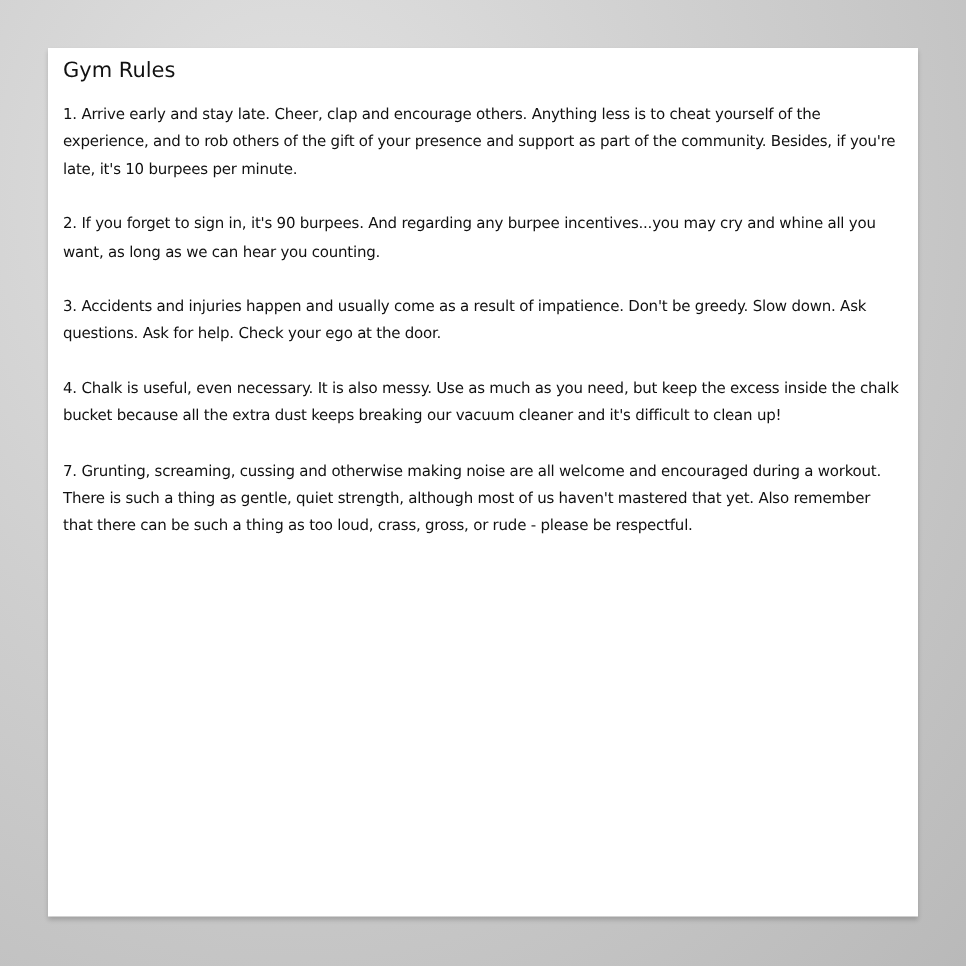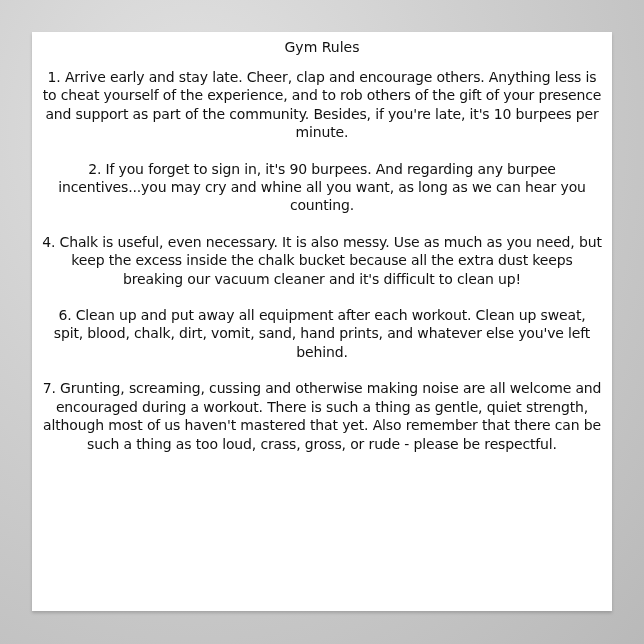--- a/index.html
+++ b/index.html
@@ -11,38 +11,37 @@
     }
     .poster {
       position: absolute;
       left: 32px; top: 32px;
       width: 580px; height: 579px;
       background: #ffffff;
       box-shadow: 0 2px 3px rgba(0,0,0,0.18);
       box-sizing: border-box;
       padding: 4px 10px 0 10px;
       color: #111;
-      text-align: center;
     }
     .title {
       font-size: 14px;
       line-height: 22px;
       margin: 0 0 10px 0;
       font-weight: normal;
     }
     .rule {
-      font-size: 14px;
+      font-size: 10px;
       line-height: 18.4px;
       margin: 0 0 18px 0;
       letter-spacing: -0.15px;
     }
   </style>
 </head>
 <body>
 
 <div class="poster">
   <div class="title">Gym Rules</div>
   <p class="rule">1.  Arrive early and stay late.  Cheer, clap and encourage others.  Anything less is to cheat yourself of the experience, and to rob others of the gift of your presence and support as part of the community.  Besides, if you're late, it's 10 burpees per minute.</p>
   <p class="rule">2. If you forget to sign in, it's 90 burpees.  And regarding any burpee incentives...you may cry and whine all you want, as long as we can hear you counting.</p>
+  <p class="rule">3.  Accidents and injuries happen and usually come as a result of impatience.  Don't be greedy.  Slow down.  Ask questions.  Ask for help.  Check your ego at the door.</p>
   <p class="rule">4. Chalk is useful, even necessary.  It is also messy.  Use as much as you need, but keep the excess inside the chalk bucket because all the extra dust keeps breaking our vacuum cleaner and it's difficult to clean up!</p>
-  <p class="rule">6.  Clean up and put away all equipment after each workout.  Clean up sweat, spit, blood, chalk, dirt, vomit, sand, hand prints, and whatever else you've left behind.</p>
   <p class="rule">7.  Grunting, screaming, cussing and otherwise making noise are all welcome and encouraged during a workout.  There is such a thing as gentle, quiet strength, although most of us haven't mastered that yet.  Also remember that there can be such a thing as too loud, crass, gross, or rude - please be respectful.</p>
 </div>
 
 </body></html>

